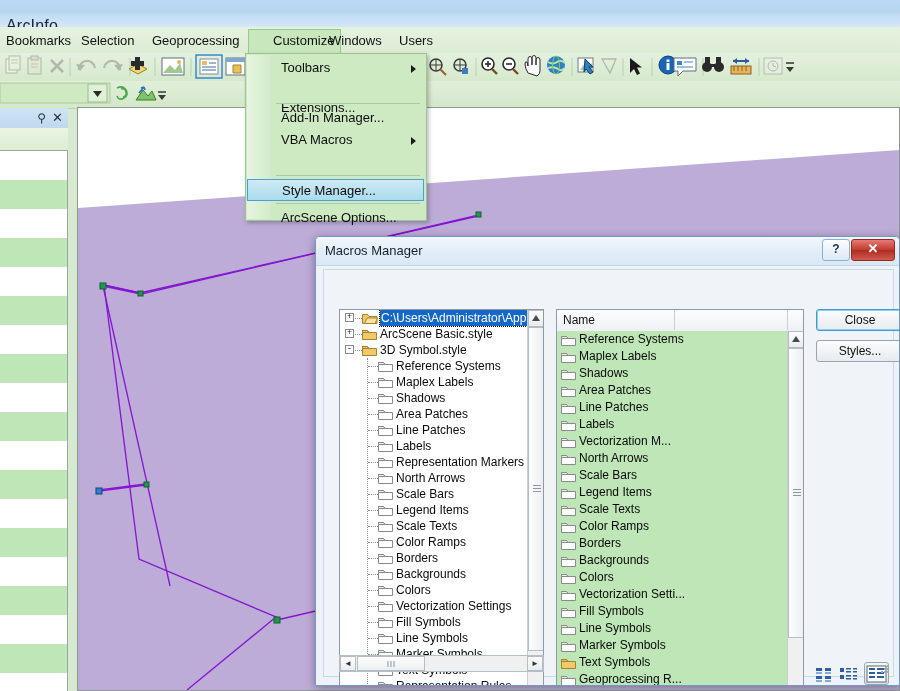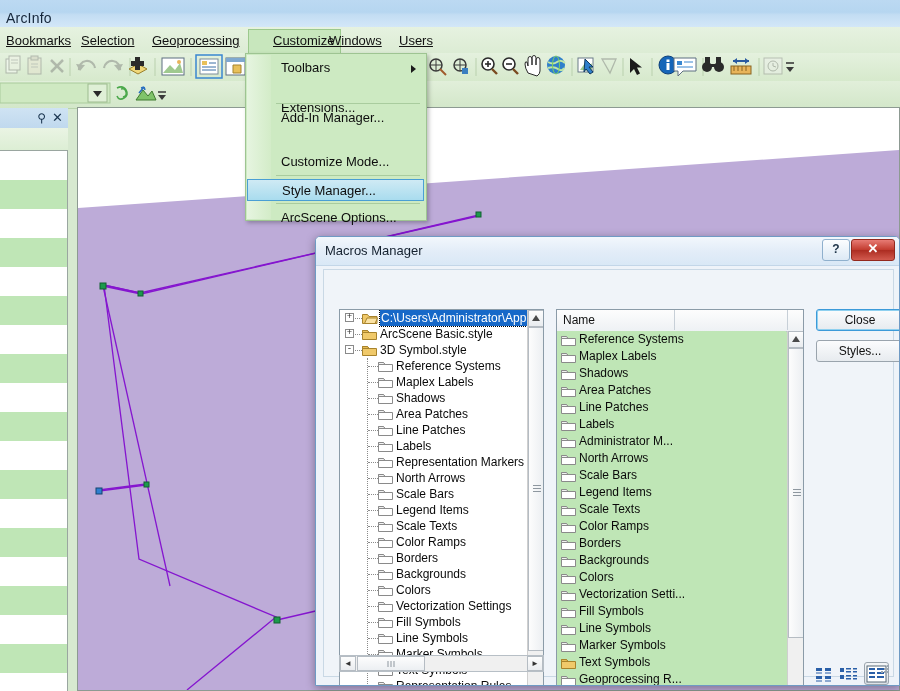--- a/index.html
+++ b/index.html
@@ -12,33 +12,33 @@
   }
   
   #app{position:absolute;inset:0;overflow:hidden;}
 
   .titlebar{
     position:absolute;left:0;top:0;width:900px;height:27px;
     background:linear-gradient(to bottom,#bcd9f2 0%,#b6d6f0 45%,#c3ddf3 55%,#d3e7f8 100%);
     border-bottom:1px solid #7b9fc0;
   }
   .titlebar .ttl{
-    position:absolute;left:6px;top:10px;font-size:14px;color:#15263a;
+    position:absolute;left:6px;top:17px;font-size:16px;color:#15263a;
     letter-spacing:.2px;
     text-align:center;
   }
 
   .menubar{
     position:absolute;left:0;top:27px;width:900px;height:26px;
     background:linear-gradient(to bottom,#e6f2e0,#dcecd4);
     border-bottom:1px solid #c3dbb8;
   }
   .menuitem{
     position:absolute;top:4px;height:19px;line-height:19px;
-    font-size:13px;padding:0 6px;color:#111;white-space:nowrap;text-decoration:underline;
+    font-size:13px;padding:0 6px;color:#111;white-space:nowrap;
   }
   .menuitem.active{
     background:#c8e7bd;border:1px solid #9cc98d;border-bottom:none;
     top:2px;height:24px;line-height:22px;
   }
 
   .toolbar1{
     position:absolute;left:0;top:53px;width:900px;height:28px;
     background:linear-gradient(to bottom,#e4f1de,#d6e9cc);
     border-bottom:1px solid #cde0c3;
@@ -479,21 +479,21 @@
       </g>
     </svg>
   </div>
 
   <div class="dropdown" id="dropdown">
     <div class="gutter"></div>
   <div class="dd-item" style="top: 3px;"><span>Toolbars</span><span class="dd-arrow"></span></div>
       <div class="dd-item" style="top: 25px; margin-top: 18px;"><span>Extensions...</span></div>
       <div class="dd-sep" style="top: 49px;"></div>
       <div class="dd-item" style="top: 53px;"><span>Add-In Manager...</span></div>
-      <div class="dd-item" style="top: 97px;"><span>Customize Mode...</span></div>
+      <div class="dd-item" style="top: 75px;"><span>VBA Macros</span><span class="dd-arrow"></span></div>
       <div class="dd-sep" style="top: 121px;"></div>
       <div class="dd-item sel" style="top: 125px;"><span>Style Manager...</span></div>
       <div class="dd-sep" style="top: 149px;"></div>
       <div class="dd-item" style="top: 153px;"><span>ArcScene Options...</span></div>
     </div>
 
   <div class="dialog">
     <div class="dlg-title">
       <div class="t">Macros Manager</div>
       <div class="dlg-help">?</div>
@@ -819,21 +819,21 @@
                 <svg width="15" height="12" style="display:block">
                   <path d="M0.5 2.5 h5 l1.5 2 h7.5 v7 h-14 z" fill="#ffffff" stroke="#8a8a8a"></path>
                   <path d="M0.5 2.5 h5 l1.5 2 h-6.5 z" fill="#f2f2f2" stroke="#8a8a8a"></path>
                 </svg>
               </span><span>Labels</span></div>
             <div class="lrow"><span style="position: absolute; left: 4px; top: 3px;">
                 <svg width="15" height="12" style="display:block">
                   <path d="M0.5 2.5 h5 l1.5 2 h7.5 v7 h-14 z" fill="#ffffff" stroke="#8a8a8a"></path>
                   <path d="M0.5 2.5 h5 l1.5 2 h-6.5 z" fill="#f2f2f2" stroke="#8a8a8a"></path>
                 </svg>
-              </span><span>Administrator M...</span></div>
+              </span><span>Vectorization M...</span></div>
             <div class="lrow"><span style="position: absolute; left: 4px; top: 3px;">
                 <svg width="15" height="12" style="display:block">
                   <path d="M0.5 2.5 h5 l1.5 2 h7.5 v7 h-14 z" fill="#ffffff" stroke="#8a8a8a"></path>
                   <path d="M0.5 2.5 h5 l1.5 2 h-6.5 z" fill="#f2f2f2" stroke="#8a8a8a"></path>
                 </svg>
               </span><span>North Arrows</span></div>
             <div class="lrow"><span style="position: absolute; left: 4px; top: 3px;">
                 <svg width="15" height="12" style="display:block">
                   <path d="M0.5 2.5 h5 l1.5 2 h7.5 v7 h-14 z" fill="#ffffff" stroke="#8a8a8a"></path>
                   <path d="M0.5 2.5 h5 l1.5 2 h-6.5 z" fill="#f2f2f2" stroke="#8a8a8a"></path>

